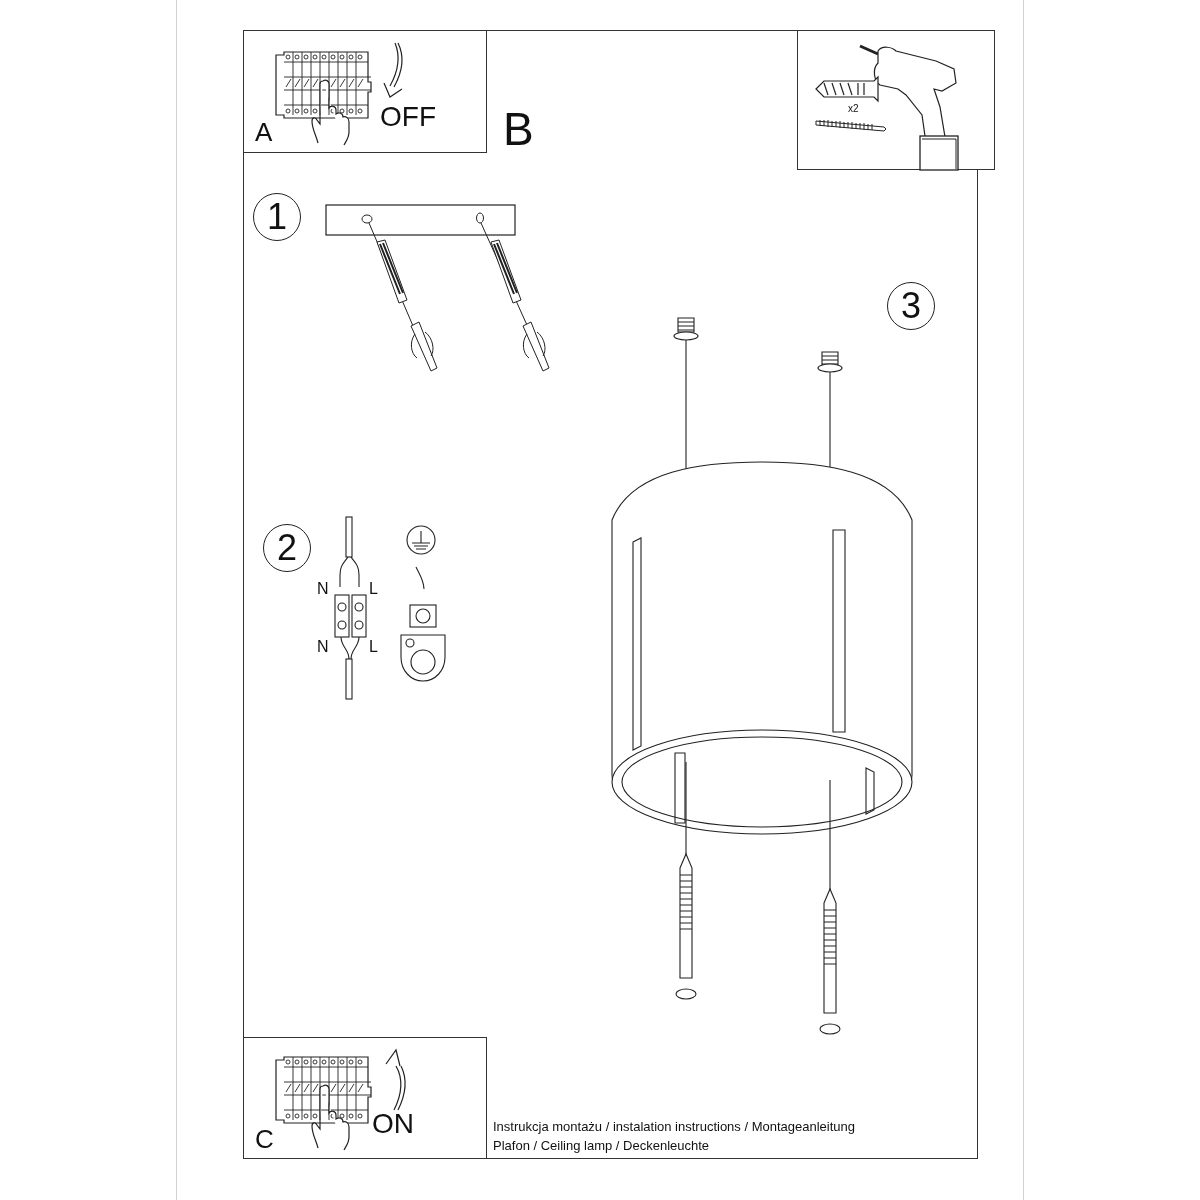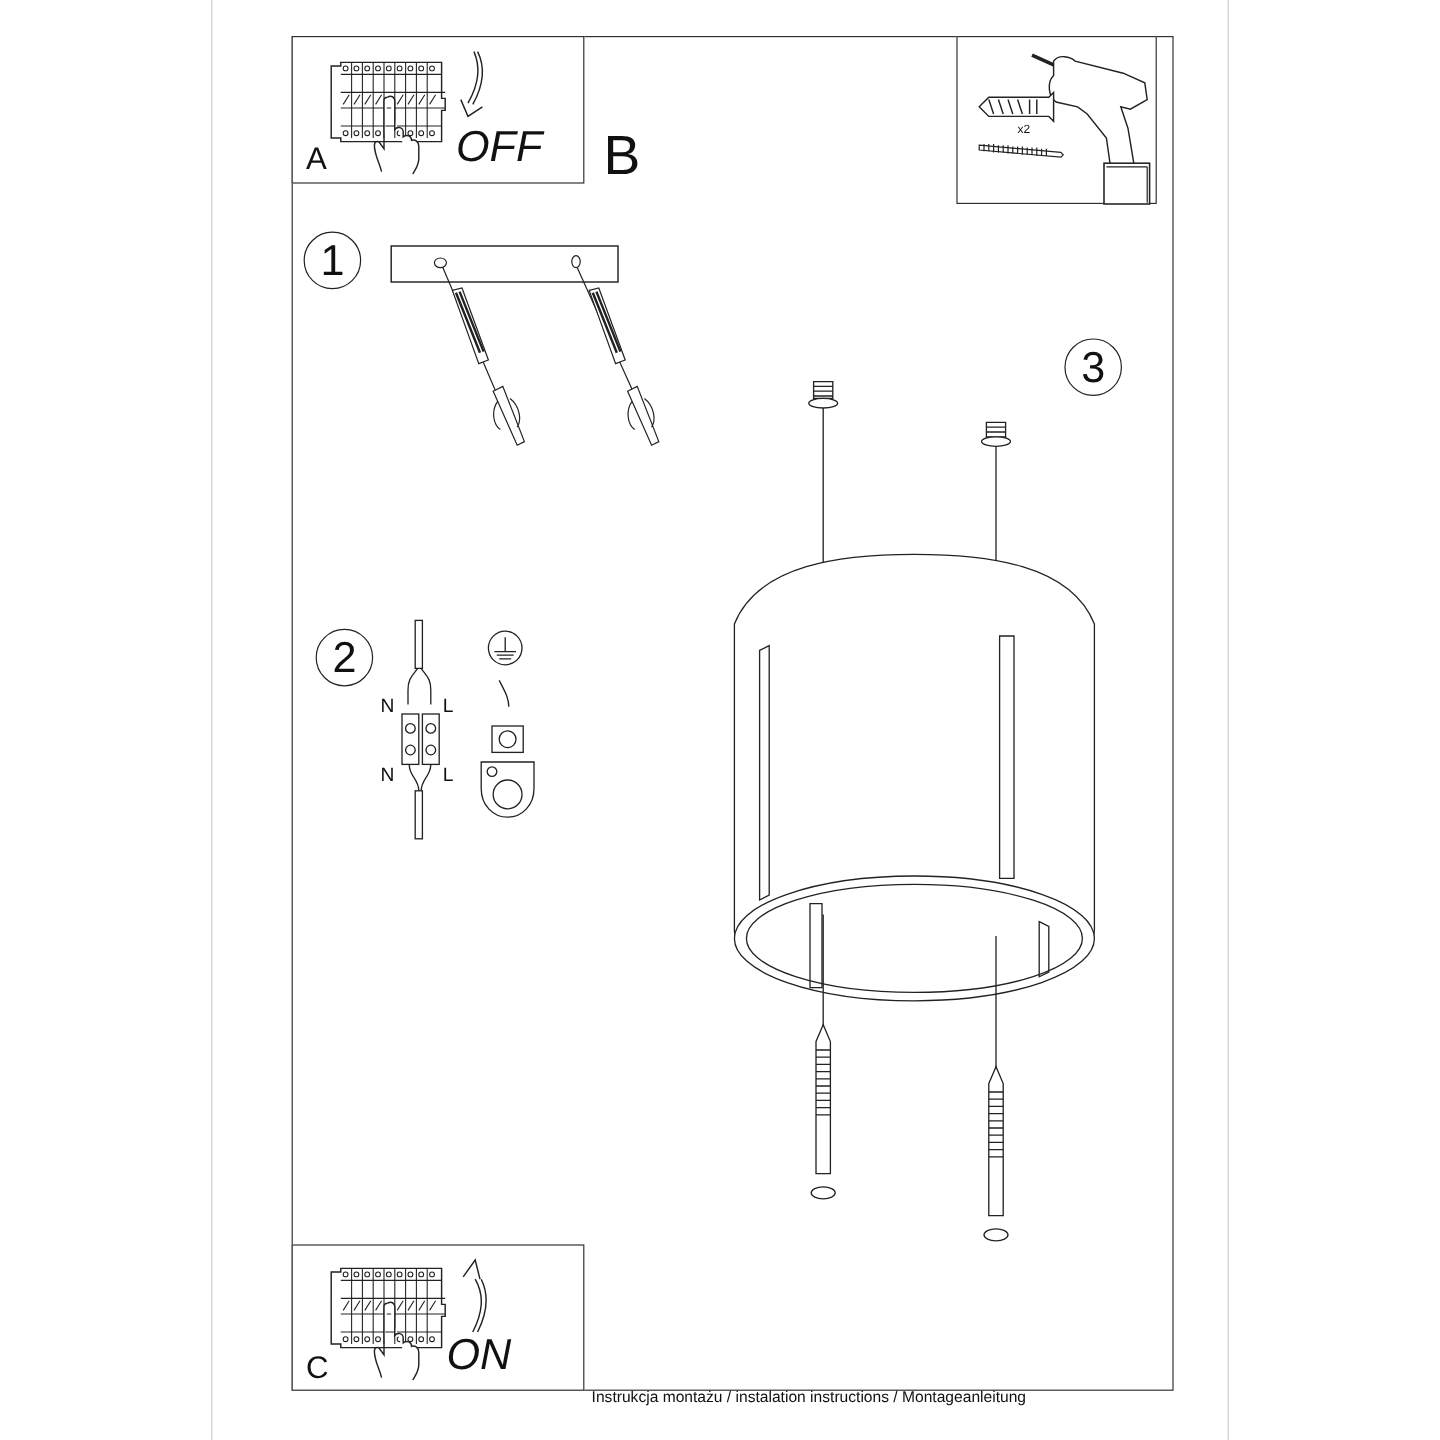--- a/index.html
+++ b/index.html
@@ -2,24 +2,24 @@
 <html><head>
 <meta charset="utf-8">
 <style>
   html,body{margin:0;padding:0;background:#fff;}
   body{width:1200px;height:1200px;position:relative;overflow:hidden;font-family:"Liberation Sans",sans-serif;color:#111;}
   .page{position:absolute;left:176px;top:0;width:848px;height:1200px;border-left:1px solid #d0d0d0;border-right:1px solid #d0d0d0;box-sizing:border-box;}
   .frame{position:absolute;left:243px;top:30px;width:735px;height:1129px;border:1.5px solid #333;box-sizing:border-box;}
   .box{position:absolute;border:1.5px solid #333;box-sizing:border-box;background:#fff;}
   .letter{position:absolute;font-size:26px;color:#111;}
   .big{position:absolute;font-size:46px;color:#111;}
-  .word{position:absolute;font-size:36px;color:#111;font-style:italic;}
+  .word{position:absolute;font-size:28px;color:#111;}
   .circ{position:absolute;width:48px;height:48px;border:1.5px solid #222;border-radius:50%;box-sizing:border-box;font-size:36px;display:flex;align-items:center;justify-content:center;line-height:1;}
   .lbl{position:absolute;font-size:16px;color:#111;}
-  .footer{position:absolute;left:493px;top:1117px;font-size:13px;line-height:19px;color:#111;margin-top:37px;}
+  .footer{position:absolute;left:493px;top:1117px;font-size:13px;line-height:19px;color:#111;}
   svg{position:absolute;overflow:visible;}
   .x2{position:absolute;font-size:10px;color:#111;}
 </style>
 </head>
 <body>
 
 <div class="page"></div>
 <div class="frame"></div>
 
 <div class="box" style="left:243px;top:30px;width:244px;height:123px;">
@@ -61,21 +61,21 @@
   </svg>
   <svg style="left:138px;top:10px;" width="30" height="60" viewBox="0 0 30 60">
     <path d="M16 2 c6 12 6 26 -4 44 M13 2 c5 12 5 25 -5 43 M2 42 l6 14 l12 -8" fill="none" stroke="#222" stroke-width="1.2"></path>
   </svg>
   <div class="word" style="left:136px;top:70px;">OFF</div>
   <div class="letter" style="left:11px;top:86px;">A</div>
 </div>
 
 <div class="big" style="left:503px;top:102px;">B</div>
 
-<div class="box" style="left:797px;top:30px;width:167px;height:140px;">
+<div class="box" style="left:797px;top:30px;width:198px;height:140px;">
   <svg style="left:60px;top:10px;" width="120" height="120" viewBox="0 0 120 120">
     <path d="M2 5 l18 8" stroke="#222" stroke-width="3"></path>
     <path d="M20 10 c4 -6 14 -4 18 0 l40 10 l18 8 l2 14 l-14 8 l-8 -2 l6 18 l6 36 h-20 l-4 -28 l-16 -20 l-8 -6 l-18 -4 c-6 -4 -8 -16 -2 -22 z" fill="#fff" stroke="#222" stroke-width="1.2"></path>
     <rect x="62" y="95" width="38" height="34" fill="#fff" stroke="#222" stroke-width="1.3"></rect>
     <path d="M64 98 h34 M98 98 v30" stroke="#222" stroke-width="1"></path>
   </svg>
   <svg style="left:16px;top:46px;" width="70" height="24" viewBox="0 0 70 24">
     <path d="M2 12 l8 -8 h50 l4 -4 v24 l-4 -4 h-50 z" fill="#fff" stroke="#222" stroke-width="1.2"></path>
     <path d="M10 6 l4 12 M18 6 l4 12 M26 6 l4 12 M34 6 l4 12 M44 6 v12 M50 6 v12" stroke="#222" stroke-width="1.2"></path>
   </svg>
@@ -206,13 +206,14 @@
   </svg>
   <svg style="left:138px;top:10px;" width="36" height="64" viewBox="0 0 36 64">
     <path d="M12 62 c8 -16 10 -30 2 -44 M16 62 c8 -16 10 -30 3 -44 M4 16 l10 -14 l4 16" fill="none" stroke="#222" stroke-width="1.2"></path>
   </svg>
   <div class="word" style="left:128px;top:70px;">ON</div>
   <div class="letter" style="left:11px;top:86px;">C</div>
 </div>
 
 <div class="footer">
   <div>Instrukcja montażu / instalation instructions / Montageanleitung</div>
+  <div>Plafon / Ceiling lamp / Deckenleuchte</div>
 </div>
 
 </body></html>

